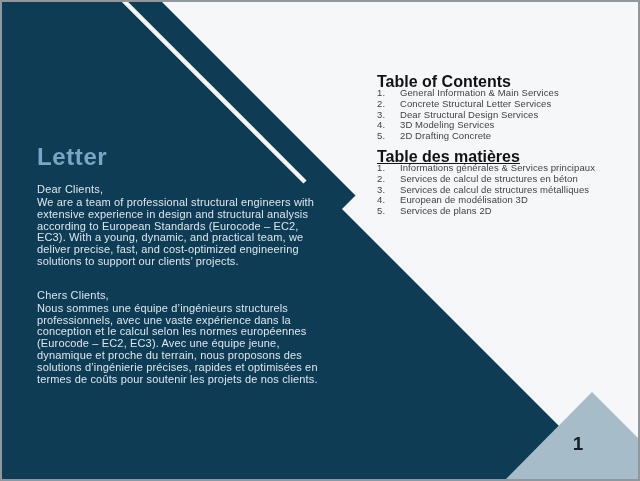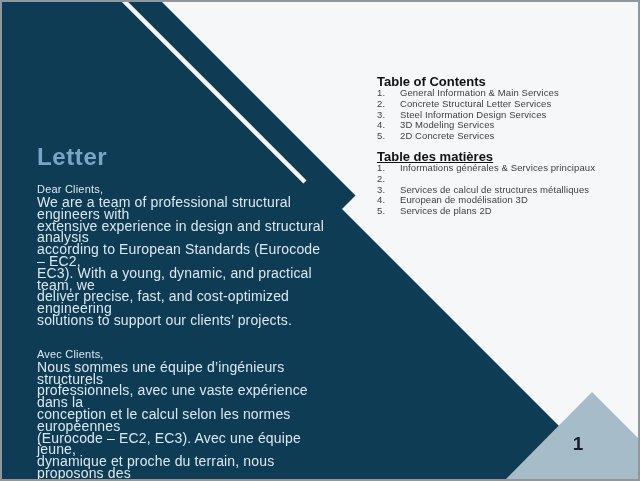--- a/index.html
+++ b/index.html
@@ -42,36 +42,36 @@
   .salutation {
     margin: 13px 0 0 0;
     font-size: 11px;
     line-height: 13px;
     letter-spacing: 0.2px;
     color: #dde7ee;
   }
   .salutation.fr { margin-top: 21px; }
   .body-par {
     margin: 1px 0 0 0;
-    font-size: 14px;
+    font-size: 11px;
     line-height: 11.8px;
     letter-spacing: 0.15px;
     color: #dde7ee;
     white-space: pre-line;
   }
   
   .toc-block {
     position: absolute;
     left: 375px;
     top: 74px;
     width: 256px;
   }
   .toc-title {
     margin: 0;
-    font-size: 13px;
+    font-size: 16px;
     line-height: 12px;
     font-weight: 700;
     color: #121212;
   }
   .toc-title.fr { margin-top: 9px; text-decoration: underline; }
   .toc-list {
     margin: 0;
     padding: 0;
     list-style: none;
   }
@@ -113,21 +113,21 @@
 
   <div class="letter-block">
     <h1 class="letter-title">Letter</h1>
     <p class="salutation">Dear Clients,</p>
     <p class="body-par">We are a team of professional structural engineers with
 extensive experience in design and structural analysis
 according to European Standards (Eurocode – EC2,
 EC3). With a young, dynamic, and practical team, we
 deliver precise, fast, and cost-optimized engineering
 solutions to support our clients’ projects.</p>
-    <p class="salutation fr">Avec Clients,</p>
+    <p class="salutation fr">Chers Clients,</p>
     <p class="body-par">Nous sommes une équipe d’ingénieurs structurels
 professionnels, avec une vaste expérience dans la
 conception et le calcul selon les normes européennes
 (Eurocode – EC2, EC3). Avec une équipe jeune,
 dynamique et proche du terrain, nous proposons des
 solutions d’ingénierie précises, rapides et optimisées en
 termes de coûts pour soutenir les projets de nos clients.</p>
   </div>
 
   <div class="toc-block">
@@ -136,40 +136,41 @@
       <li class="toc-item">
         <span class="toc-num">1.</span>
         <span class="toc-label">General Information &amp; Main Services</span>
       </li>
       <li class="toc-item">
         <span class="toc-num">2.</span>
         <span class="toc-label">Concrete Structural Letter Services</span>
       </li>
       <li class="toc-item">
         <span class="toc-num">3.</span>
-        <span class="toc-label">Steel Information Design Services</span>
+        <span class="toc-label">Dear Structural Design Services</span>
       </li>
       <li class="toc-item">
         <span class="toc-num">4.</span>
         <span class="toc-label">3D Modeling Services</span>
       </li>
       <li class="toc-item">
         <span class="toc-num">5.</span>
-        <span class="toc-label">2D Concrete Services</span>
+        <span class="toc-label">2D Drafting Concrete</span>
       </li>
     </ul>
 
     <h2 class="toc-title fr">Table des matières</h2>
     <ul class="toc-list">
       <li class="toc-item">
         <span class="toc-num">1.</span>
         <span class="toc-label">Informations générales &amp; Services principaux</span>
       </li>
       <li class="toc-item">
         <span class="toc-num">2.</span>
+        <span class="toc-label">Services de calcul de structures en béton</span>
       </li>
       <li class="toc-item">
         <span class="toc-num">3.</span>
         <span class="toc-label">Services de calcul de structures métalliques</span>
       </li>
       <li class="toc-item">
         <span class="toc-num">4.</span>
         <span class="toc-label">European de modélisation 3D</span>
       </li>
       <li class="toc-item">

